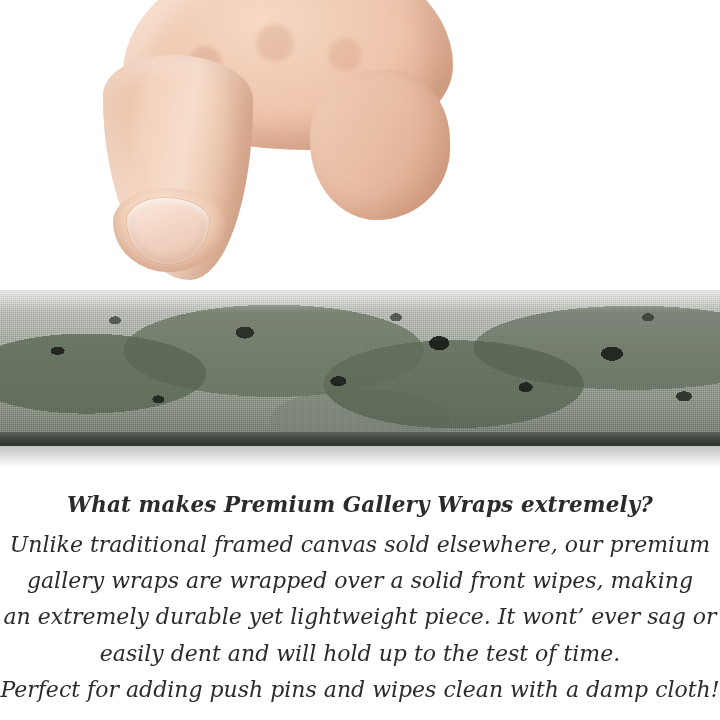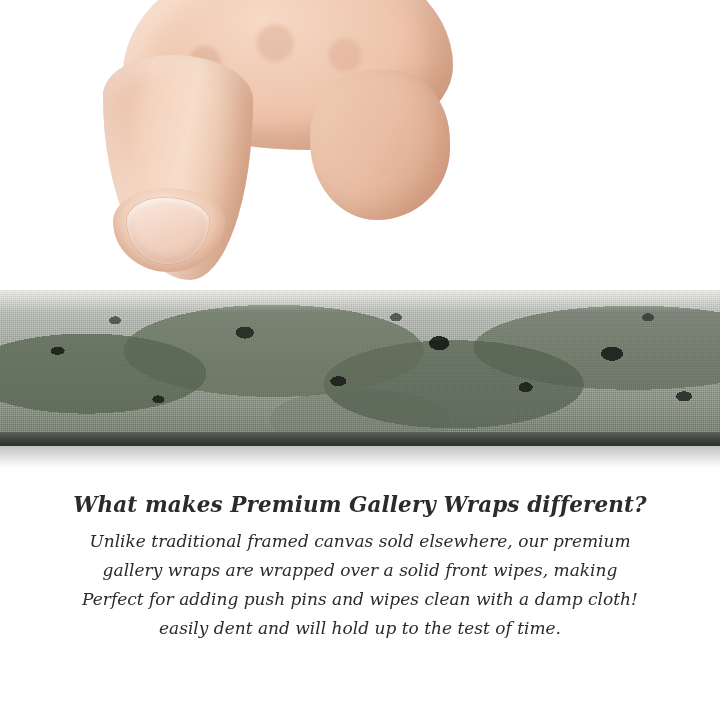--- a/index.html
+++ b/index.html
@@ -182,21 +182,21 @@
     font-style: italic;
   }
   .caption-heading {
     font-size: 21.5px;
     font-weight: 700;
     letter-spacing: 0.1px;
     margin-bottom: 12px;
   }
   .caption-body p {
     margin: 0 0 5px 0;
-    font-size: 17px;
+    font-size: 22px;
     line-height: 1.42;
     font-weight: 400;
   }
 </style>
 </head>
 <body>
 
 <div class="stage">
 
   <div class="photo-area">
@@ -211,22 +211,23 @@
     </div>
   </div>
 
   <div class="canvas-strip">
     <div class="strip-highlight"></div>
   </div>
   <div class="strip-edge-bottom"></div>
   <div class="strip-shadow"></div>
 
   <div class="caption">
-    <div class="caption-heading">What makes Premium Gallery Wraps different?</div>
+    <div class="caption-heading">What makes Premium Gallery Wraps extremely?</div>
     <div class="caption-body">
       <p>Unlike traditional framed canvas sold elsewhere, our premium</p>
       <p>gallery wraps are wrapped over a solid front wipes, making</p>
+      <p>an extremely durable yet lightweight piece. It wont’ ever sag or</p>
+      <p>easily dent and will hold up to the test of time.</p>
       <p>Perfect for adding push pins and wipes clean with a damp cloth!</p>
-      <p>easily dent and will hold up to the test of time.</p>
     </div>
   </div>
 
 </div>
 
 </body></html>

